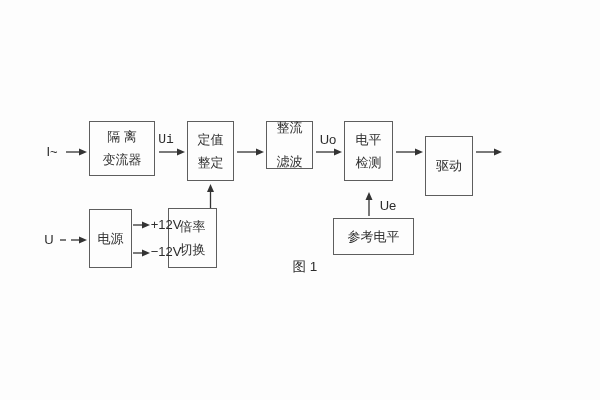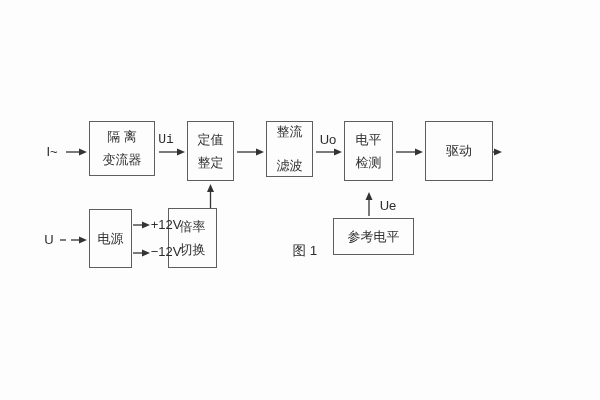--- a/index.html
+++ b/index.html
@@ -5,37 +5,37 @@
   html,body{margin:0;padding:0;}
   body{background:#fcfcfc;font-family:"Liberation Sans","DejaVu Sans",sans-serif;}
   .stage{position:relative;width:600px;height:400px;background:#fdfdfd;overflow:hidden;
          color:#303030;}
   .arrows{position:absolute;left:0;top:0;width:600px;height:400px;pointer-events:none;}
   .box{position:absolute;box-sizing:border-box;border:1px solid #5e5e5e;background:#fdfdfd;
        display:flex;flex-direction:column;align-items:center;justify-content:center;
        gap:9px;font-size:13px;line-height:14px;white-space:nowrap;}
   .b-isolation{left:89px;top:121px;width:66px;height:55px;}
   .b-setting{left:187px;top:121px;width:47px;height:60px;}
-  .b-rectifier{left:266px;top:121px;width:47px;height:56px;gap:20px;}
+  .b-rectifier{left:266px;top:121px;width:47px;height:48px;gap:20px;}
   .b-level{left:344px;top:121px;width:49px;height:60px;}
-  .b-drive{left:425px;top:121px;width:68px;height:60px;}
+  .b-drive{left:425px;top:136px;width:48px;height:60px;}
   .b-relay{left:504px;top:121px;width:61px;height:60px;}
   .b-power{left:89px;top:209px;width:43px;height:59px;}
   .b-ratio{left:168px;top:208px;width:49px;height:60px;}
   .b-ref{left:333px;top:218px;width:81px;height:37px;}
   .lbl{position:absolute;transform:translate(-50%,-50%);font-size:13px;line-height:14px;
        white-space:nowrap;color:#2c2c2c;}
   .l-i{left:52px;top:152px;}
   .l-u{left:49px;top:240px;}
   .l-ui{left:166px;top:140px;font-family:Liberation Mono, monospace;}
   .l-uo{left:328px;top:140px;}
   .l-ue{left:388px;top:206px;}
   .l-p12{left:166px;top:225px;}
   .l-m12{left:166px;top:252px;}
-  .l-cap{left:305px;top:251px;font-size:13.5px;}
+  .l-cap{left:305px;top:267px;font-size:13.5px;}
 </style>
 </head>
 <body>
 
 <div class="stage">
 
   <svg class="arrows" viewBox="0 0 600 400" xmlns="http://www.w3.org/2000/svg">
     <g stroke="#333333" stroke-width="1.3" fill="#333333">
 
       <g>

